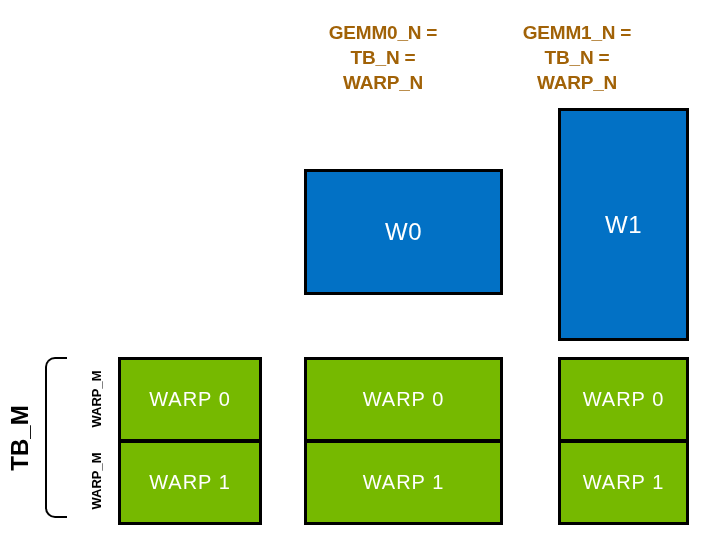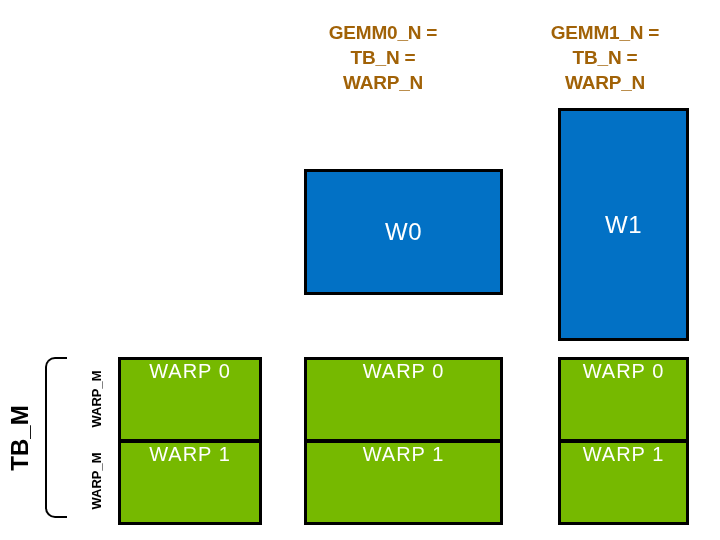--- a/index.html
+++ b/index.html
@@ -22,21 +22,21 @@
     width: 200px;
     text-align: center;
     font-size: 19px;
     line-height: 25px;
     color: #a16207;
     font-weight: 600;
     letter-spacing: -0.2px;
     margin-top: 10px;
   }
   .col-header.h0 { left: 283px; }
-  .col-header.h1 { left: 505px; }
+  .col-header.h1 { left: 477px; }
   
   .blue-box {
     position: absolute;
     box-sizing: border-box;
     background: #0271C5;
     border: 3px solid #000000;
     display: flex;
     align-items: center;
     justify-content: center;
     color: #ffffff;
@@ -55,21 +55,21 @@
     background: #76B900;
     display: flex;
     flex-direction: column;
   }
   .gcol.c0 { left: 118px; width: 144px; }
   .gcol.c1 { left: 304px; width: 199px; }
   .gcol.c2 { left: 558px; width: 131px; }
   .gcell {
     flex: 1;
     display: flex;
-    align-items: flex-start;
+    align-items: center;
     justify-content: center;
     color: #ffffff;
     font-size: 20px;
     letter-spacing: 1px;
   }
   .gcell.top { border-bottom: 4px solid #000000; }
   
   .vlabel {
     position: absolute;
     white-space: nowrap;

